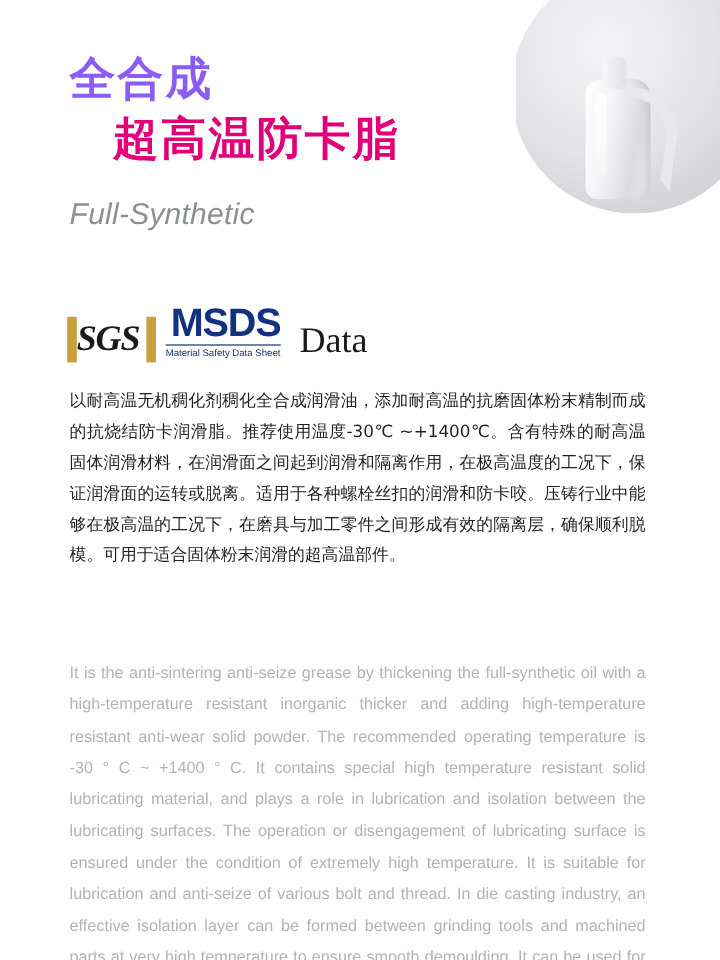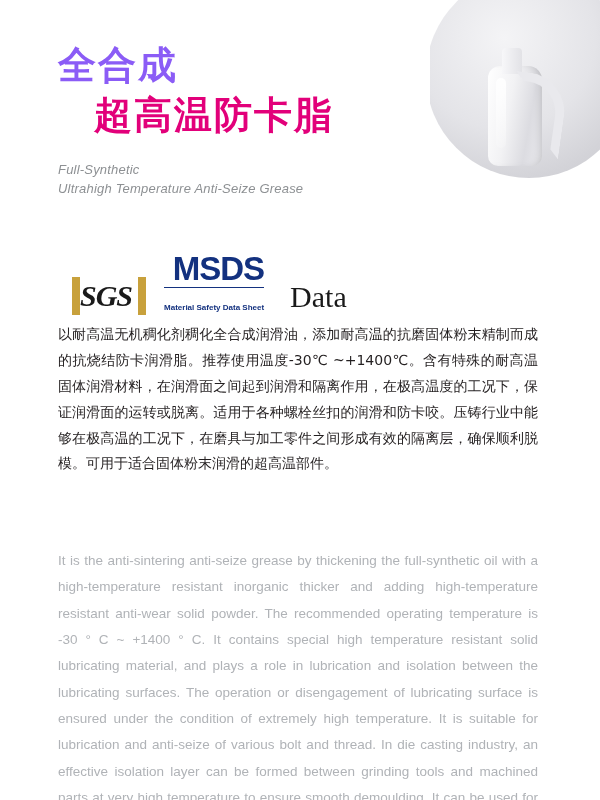--- a/index.html
+++ b/index.html
@@ -108,36 +108,35 @@
     font-weight: bold;
     color: #e2007a;
     letter-spacing: 2px;
     line-height: 1.25;
     margin-top: 2px;
     margin-left: 36px;
   }
   .title-en {
     margin-top: 22px;
     font-family: "Liberation Sans", sans-serif;
-    font-size: 13px;
+    font-size: 25px;
     font-style: italic;
     color: #8d9093;
     line-height: 1.45;
     letter-spacing: 0.2px;
   }
 
   
   .certs {
     position: absolute;
     left: 62px;
     top: 252px;
     display: flex;
     align-items: flex-end;
-    gap: 26px;
-    margin-left: 16px;
+    gap: 16px;
   }
   .sgs {
     position: relative;
     padding: 1px 6px 1px 2px;
     font-family: "Liberation Serif", serif;
     font-size: 30px;
     font-weight: bold;
     font-style: italic;
     color: #1a1a1a;
     letter-spacing: -1px;
@@ -167,25 +166,25 @@
   }
   .msds-main {
     font-family: "Liberation Sans", sans-serif;
     font-size: 33px;
     font-weight: bold;
     color: #13317f;
     letter-spacing: -1px;
   }
   .msds-sub {
     margin-top: 2px;
-    padding-top: 16px;
+    padding-top: 3px;
     border-top: 1.5px solid #13317f;
     font-family: "Liberation Sans", sans-serif;
     font-size: 8px;
-    font-weight: bold;
+    font-weight: normal;
     color: #13317f;
     letter-spacing: 0px;
   }
   .rohs {
     font-family: "Liberation Serif", serif;
     font-size: 30px;
     color: #1a1a1a;
     line-height: 1;
     letter-spacing: 0px;
   }
@@ -227,21 +226,20 @@
       <div class="bottle-nozzle"></div>
       <div class="bottle-gloss"></div>
     </div>
   </div>
 
   <div class="headings">
     <div class="title-cn-1">全合成</div>
     <div class="title-cn-2">超高温防卡脂</div>
     <div class="title-en">
       <div>Full-Synthetic</div>
-      <div>Ultrahigh Temperature Anti-Seize Grease</div>
     </div>
   </div>
 
   <div class="certs">
     <div class="sgs">SGS</div>
     <div class="msds">
       <div class="msds-main">MSDS</div>
       <div class="msds-sub">Material Safety Data Sheet</div>
     </div>
     <div class="rohs">Data</div>

